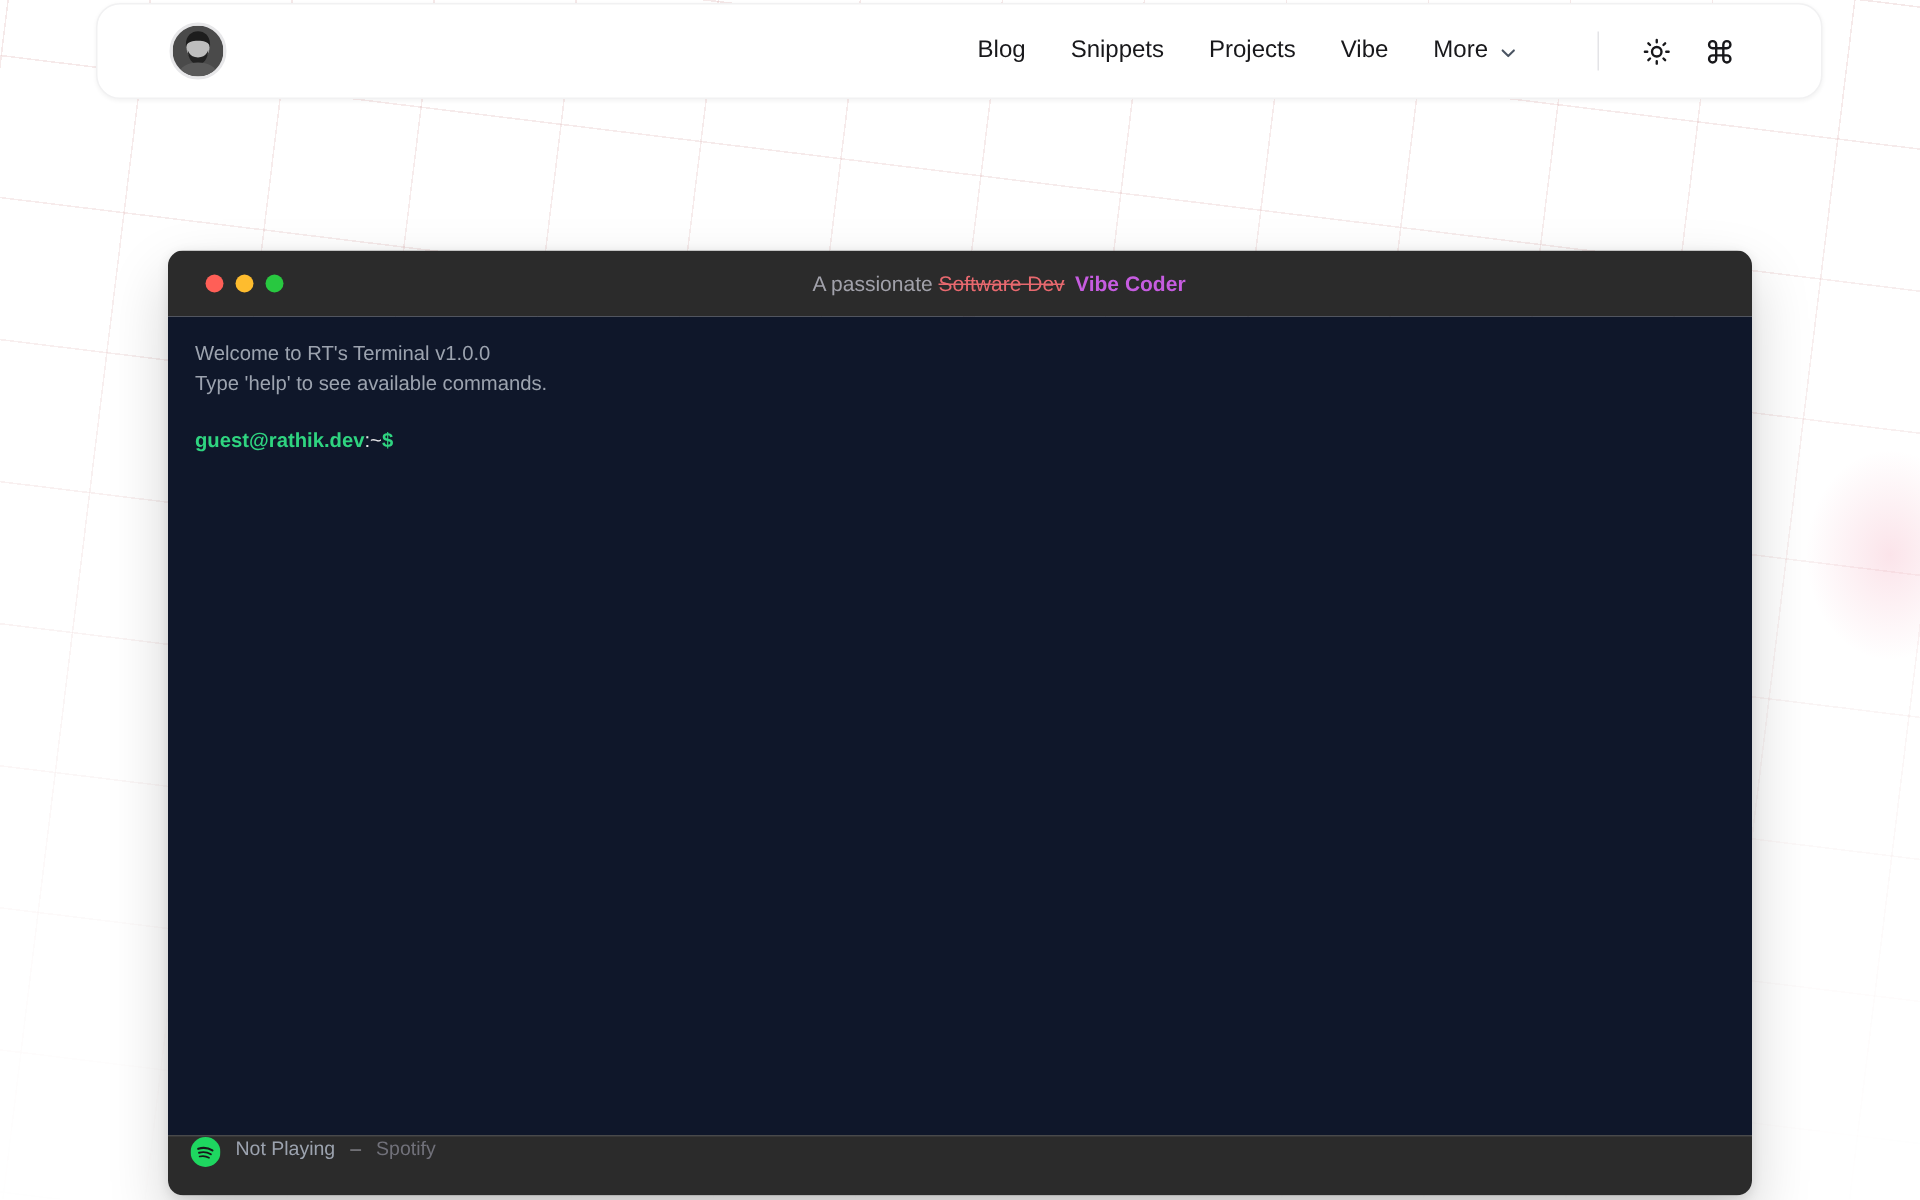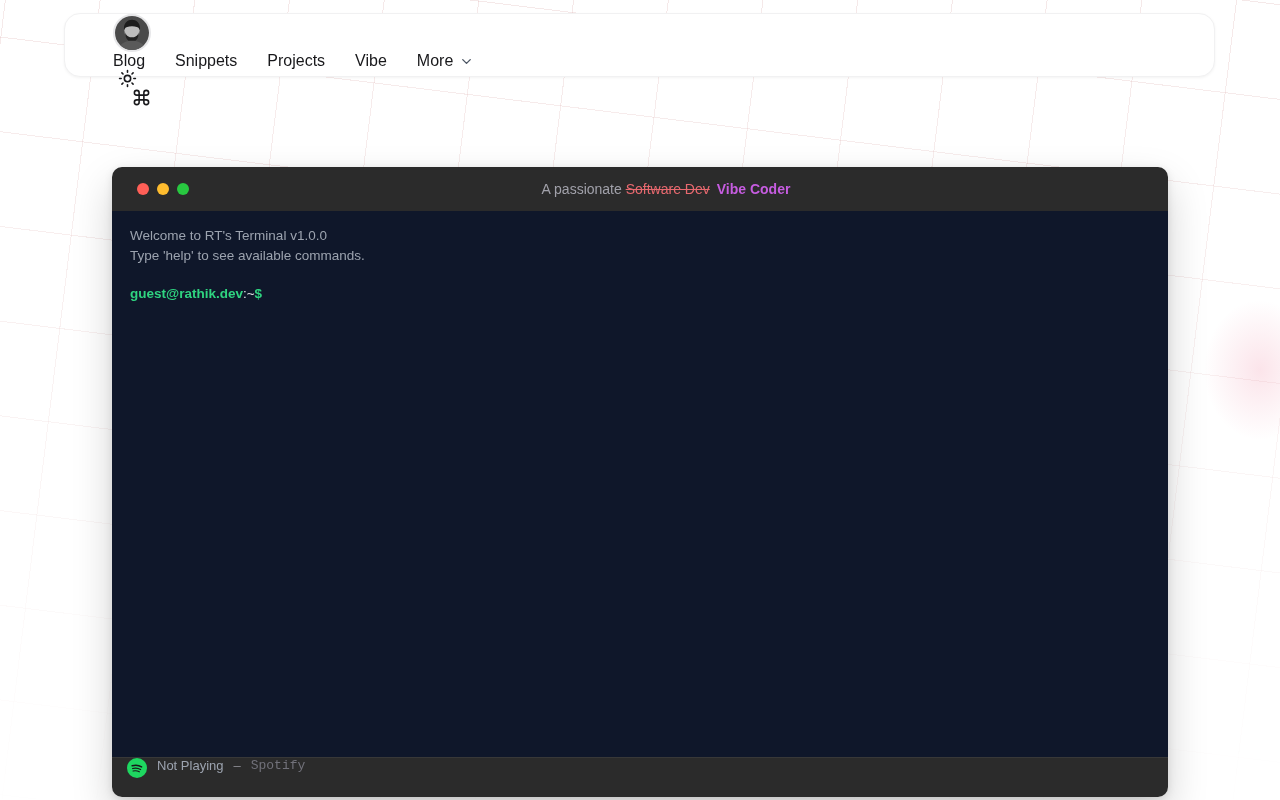--- a/index.html
+++ b/index.html
@@ -28,32 +28,31 @@
     width: 160px;
     height: 200px;
     background: radial-gradient(closest-side, rgba(236,120,150,0.20), transparent 70%);
     pointer-events: none;
   }
 
   
   .navbar {
     position: absolute;
     left: 64px;
-    top: 13px;
+    top: 2px;
     width: 1151px;
     height: 64px;
     background: #ffffff;
     border: 1px solid #f1f1f2;
     border-radius: 16px;
     box-shadow: 0 1px 3px rgba(0,0,0,0.05);
     display: flex;
-    align-items: flex-start;
+    align-items: center;
     padding: 0 54px 0 48px;
     z-index: 5;
-    flex-direction: column;
   }
   .avatar {
     width: 38px;
     height: 38px;
     border-radius: 50%;
     overflow: hidden;
     display: block;
     border: 2px solid #e7e7e9;
     cursor: pointer;
     flex: 0 0 auto;
@@ -164,21 +163,21 @@
     display: flex;
     align-items: flex-start;
     padding: 0 15px;
     font-size: 13px;
     color: #9ca3af;
     gap: 10px;
   }
   .terminal-footer .spotify-icon { display: inline-flex; width: 20px; height: 20px; }
   .terminal-footer .spotify-icon svg { width: 20px; height: 20px; }
   .terminal-footer .dash { color: #8b8b92; }
-  .terminal-footer .service { color: #71717a; font-family: Liberation Mono, monospace; }
+  .terminal-footer .service { color: #71717a; }
 </style>
 </head>
 <body>
 
 <div class="grid-bg"></div>
 <div class="side-glow"></div>
 
 <header class="navbar">
   <a class="avatar">
     <svg viewBox="0 0 40 40">

